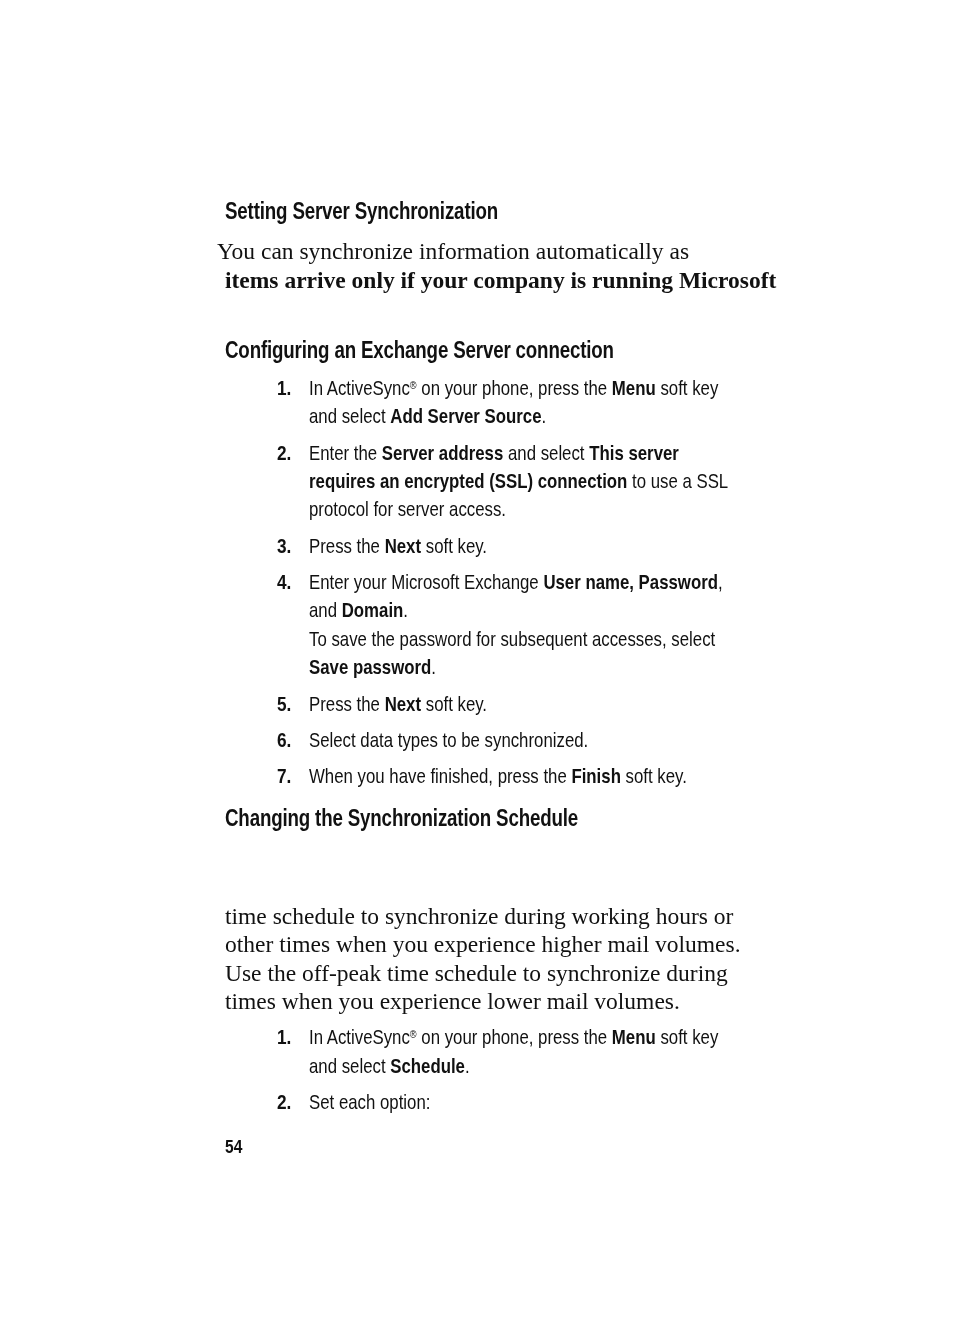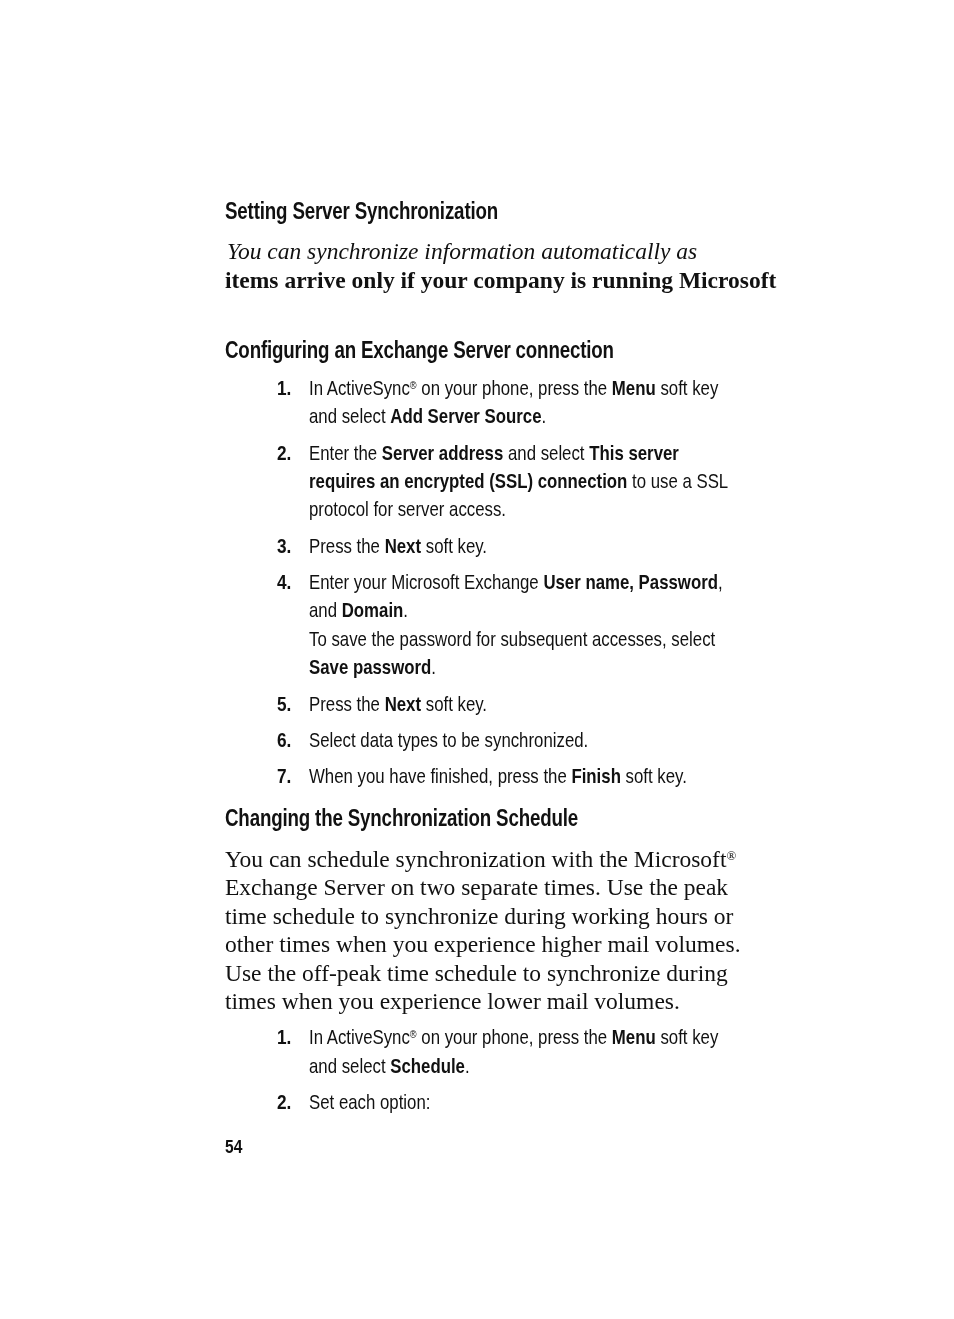--- a/index.html
+++ b/index.html
@@ -70,21 +70,21 @@
       transform-origin: 0 0;
     }
   </style>
 </head>
 <body>
 
 <div class="page">
 
   <div class="abs heading" style="left:225px; top:197px;">Setting Server Synchronization</div>
 
-  <div class="abs body-serif" style="left:227px; top:237px;font-style:italic;">You can synchronize information automatically as</div>
+  <div class="abs body-serif" style="left:217px; top:237px;">You can synchronize information automatically as</div>
   <div class="abs body-serif" style="left:225px; top:266px;font-weight:bold;">items arrive only if your company is running Microsoft</div>
 
   <div class="abs heading" style="left:225px; top:336px;">Configuring an Exchange Server connection</div>
 
   <div class="abs step-num" style="left:277px; top:374px;">1.</div>
   <div class="abs step-line" style="left:309px; top:374px;"><span>In ActiveSync</span><sup class="reg">®</sup><span> on your phone, press the </span><b>Menu</b><span> soft key</span></div>
   <div class="abs step-line" style="left:309px; top:402px;"><span>and select </span><b>Add Server Source</b><span>.</span></div>
 
   <div class="abs step-num" style="left:277px; top:439px;">2.</div>
   <div class="abs step-line" style="left:309px; top:439px;"><span>Enter the </span><b>Server address</b><span> and select </span><b>This server</b></div>
@@ -104,22 +104,20 @@
   <div class="abs step-line" style="left:309px; top:690px;"><span>Press the </span><b>Next</b><span> soft key.</span></div>
 
   <div class="abs step-num" style="left:277px; top:726px;">6.</div>
   <div class="abs step-line" style="left:309px; top:726px;"><span>Select data types to be synchronized.</span></div>
 
   <div class="abs step-num" style="left:277px; top:762px;">7.</div>
   <div class="abs step-line" style="left:309px; top:762px;"><span>When you have finished, press the </span><b>Finish</b><span> soft key.</span></div>
 
   <div class="abs heading" style="left:225px; top:804px;">Changing the Synchronization Schedule</div>
 
-  <div class="abs body-serif" style="left:225px; top:845px;"><span>You can schedule synchronization with the Microsoft</span><sup class="reg">®</sup></div>
-  <div class="abs body-serif" style="left:225px; top:873px;">Exchange Server on two separate times. Use the peak</div>
   <div class="abs body-serif" style="left:225px; top:930px;">other times when you experience higher mail volumes.</div>
   <div class="abs body-serif" style="left:225px; top:902px;">time schedule to synchronize during working hours or</div>
   <div class="abs body-serif" style="left:225px; top:959px;">Use the off-peak time schedule to synchronize during</div>
   <div class="abs body-serif" style="left:225px; top:987px;">times when you experience lower mail volumes.</div>
 
   <div class="abs step-num" style="left:277px; top:1023px;">1.</div>
   <div class="abs step-line" style="left:309px; top:1023px;"><span>In ActiveSync</span><sup class="reg">®</sup><span> on your phone, press the </span><b>Menu</b><span> soft key</span></div>
   <div class="abs step-line" style="left:309px; top:1052px;"><span>and select </span><b>Schedule</b><span>.</span></div>
 
   <div class="abs step-num" style="left:277px; top:1088px;">2.</div>

